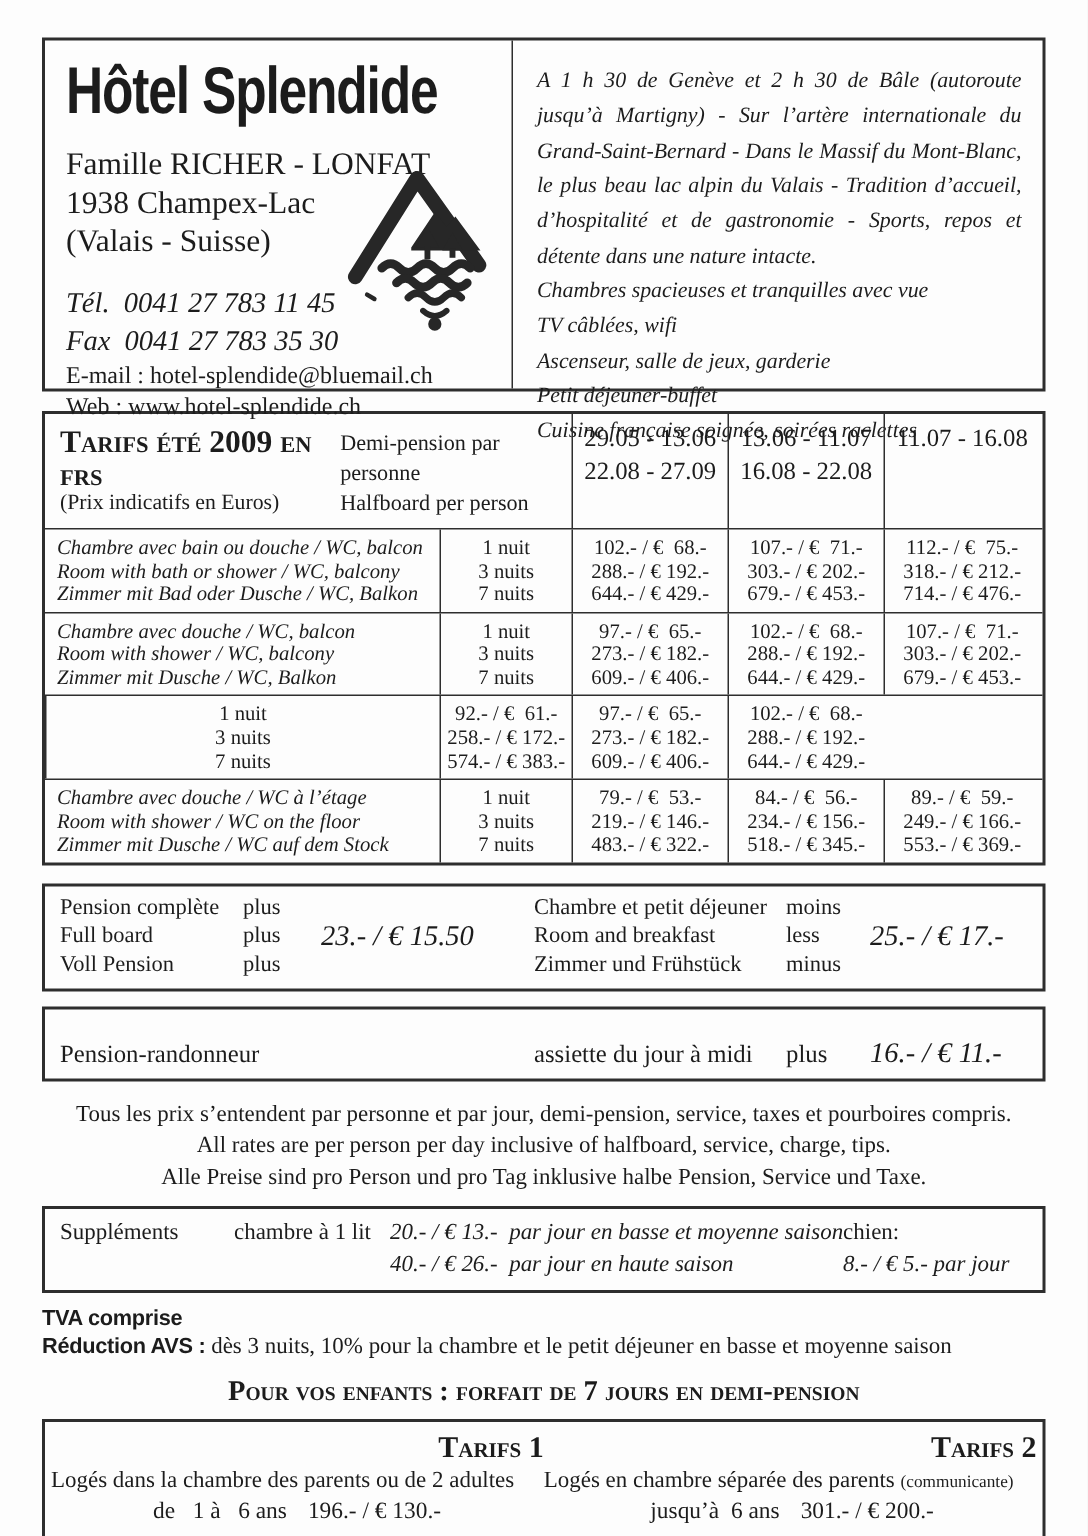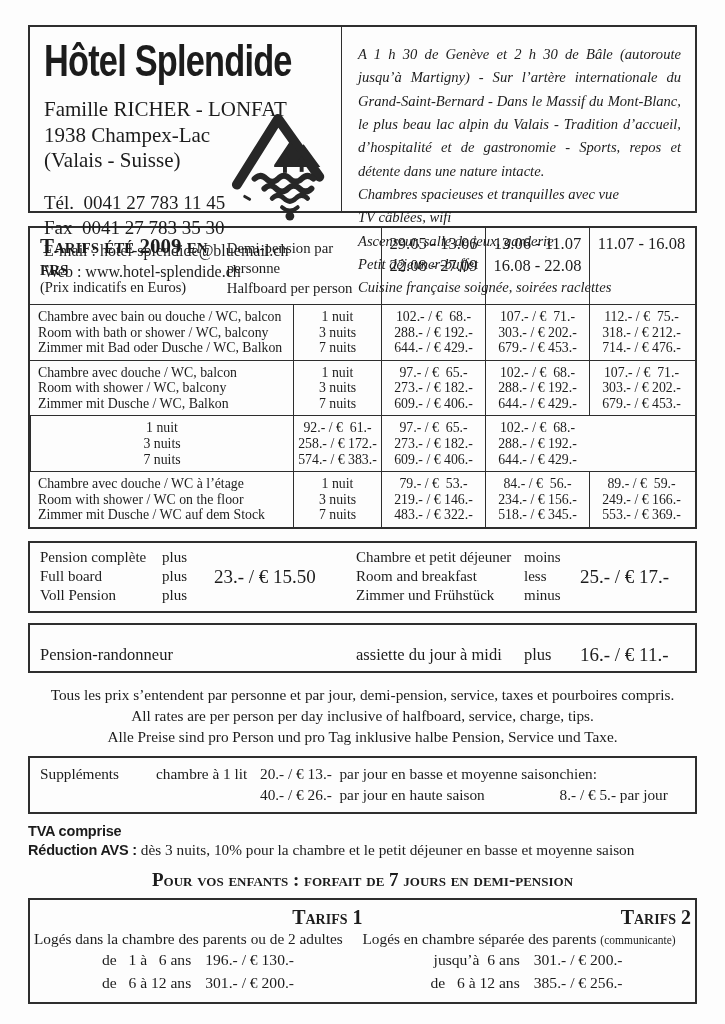--- a/index.html
+++ b/index.html
@@ -1,21 +1,21 @@
 <!DOCTYPE html>
 <html><head>
 <meta charset="utf-8">
 <style>
   * { margin:0; padding:0; box-sizing:border-box; }
   body { background:#e8e8e8; font-family:"Liberation Serif", serif; color:#1c1c1c; }
   .page { width:725px; height:1024px; background:#fdfdfd; margin:0 auto; position:relative; overflow:hidden; padding:25px 28px 0 28px; }
-  .pre { white-space:pre; }
+  .pre { white-space:pre;font-style:italic; }
 
   
-  .top-box { border:2px solid #2e2e2e; height:188px; display:flex; }
+  .top-box { border:2px solid #2e2e2e; height:236px; display:flex; }
   .top-left { width:312px; border-right:1.5px solid #2e2e2e; position:relative; padding:12px 10px 0 14px; }
   .hotel-name { font-family:"Liberation Sans", sans-serif; font-weight:bold; font-size:44px; letter-spacing:-1px; transform:scaleX(0.78); transform-origin:left top; white-space:nowrap; line-height:1.0; margin-bottom:14px; }
   .id-line { font-size:21px; line-height:1.22; }
   .contact { margin-top:16px; }
   .tel-line { font-size:19px; line-height:1.35; }
   .small-line { font-size:16px; line-height:1.28; }
   .logo { position:absolute; right:4px; top:78px; width:108px; height:118px; }
 
   .top-right { flex:1; padding:16px 14px 0 16px; font-style:italic; }
   .desc-para { font-size:14.6px; line-height:1.6; text-align:justify; }
@@ -28,21 +28,21 @@
   .tt-title { font-variant:small-caps; font-weight:bold; font-size:21px; line-height:1.05; }
   .tt-sub { font-size:14.5px; }
   .tt-title-block { width:198px; }
   .tt-basis { font-size:14.8px; line-height:1.35; padding-top:4px; }
   .th-period { border-left:1.6px solid #2e2e2e; text-align:center; font-size:16.5px; line-height:1.35; padding-top:5px; }
 
   .t-group { display:grid; grid-template-columns:263px 88px 104px 104px 104px; }
   .t-group + .t-group { border-top:1.6px solid #2e2e2e; }
   .cell { padding:4px 0 4px; }
   .cell > div { font-size:13.8px; line-height:15.6px; }
-  .cell.desc { padding-left:8px; }
+  .cell.desc { padding-left:8px;font-style:italic; }
   .cell.nights { text-align:center; border-left:1.6px solid #2e2e2e; }
   .cell.price { text-align:center; border-left:1.6px solid #2e2e2e; }
   .cell.price > div { white-space:pre; }
 
   
   .pension-box { border:2px solid #2e2e2e; margin-top:12px; display:grid; grid-template-columns:122px 52px 142px 168px 56px 1fr; padding:5px 6px 5px 10px; }
   .pension-box .lines > div { font-size:15px; line-height:1.28; }
   .big-price { font-size:19px; align-self:center; }
   .randonneur-box { border:2px solid #2e2e2e; margin-top:10px; display:grid; grid-template-columns:316px 168px 56px 1fr; padding:19px 6px 5px 10px; align-items:center; }
   .randonneur-box .rb { font-size:16.5px; }

